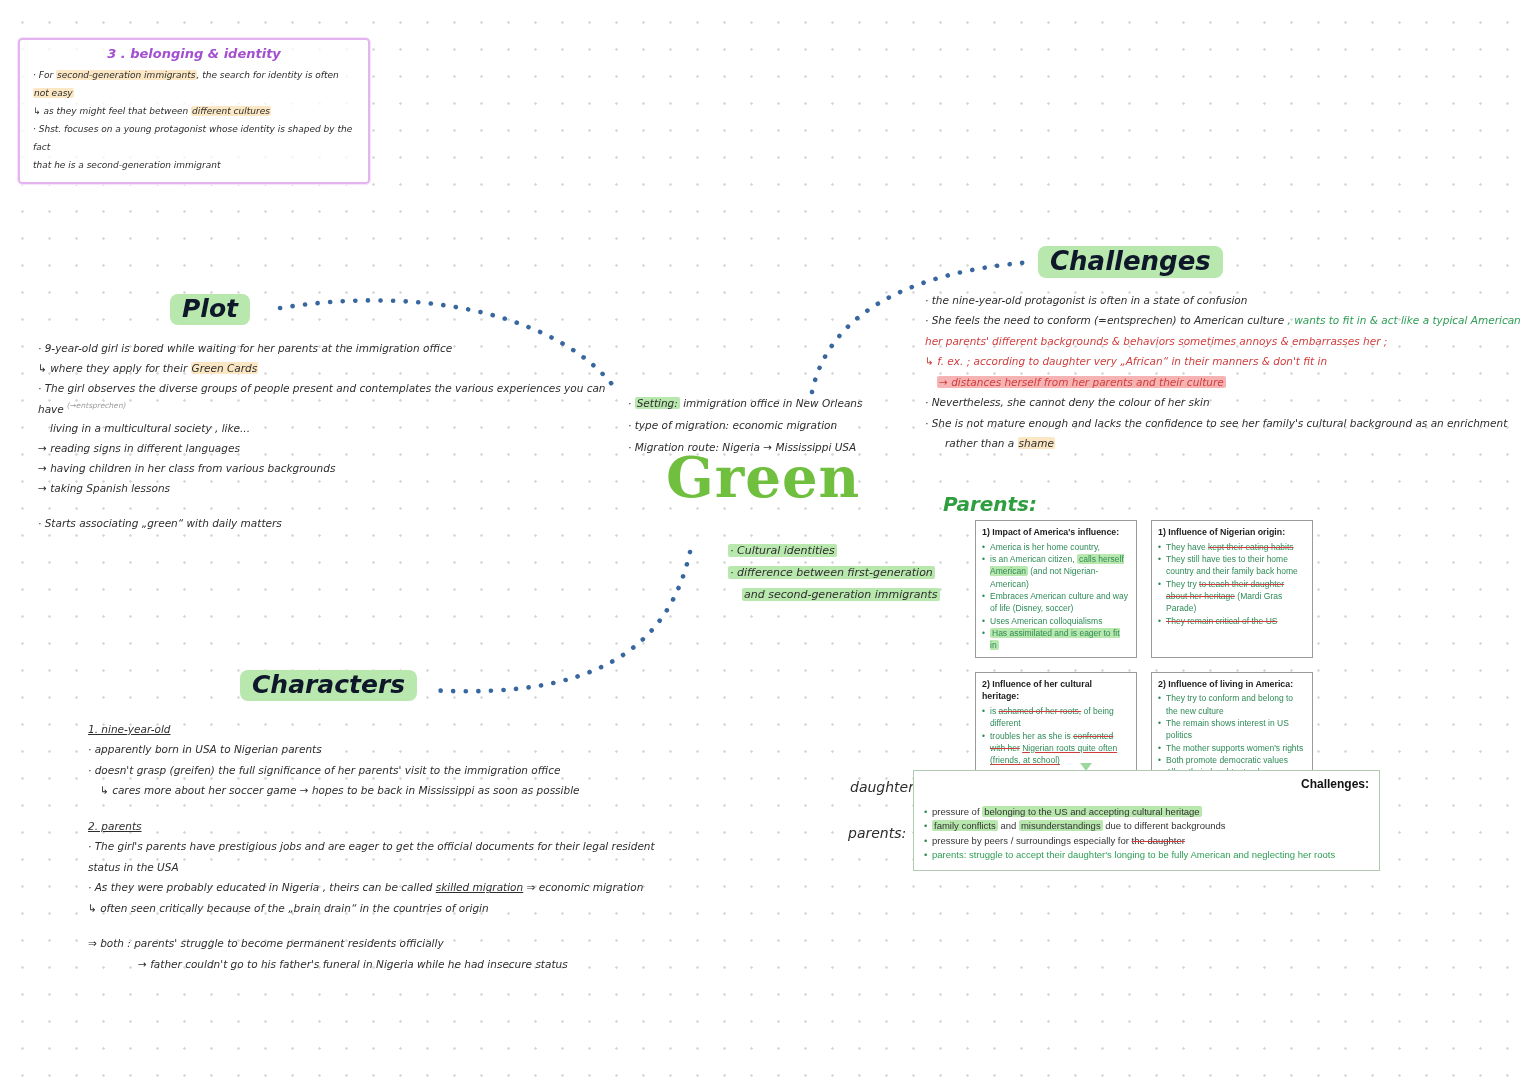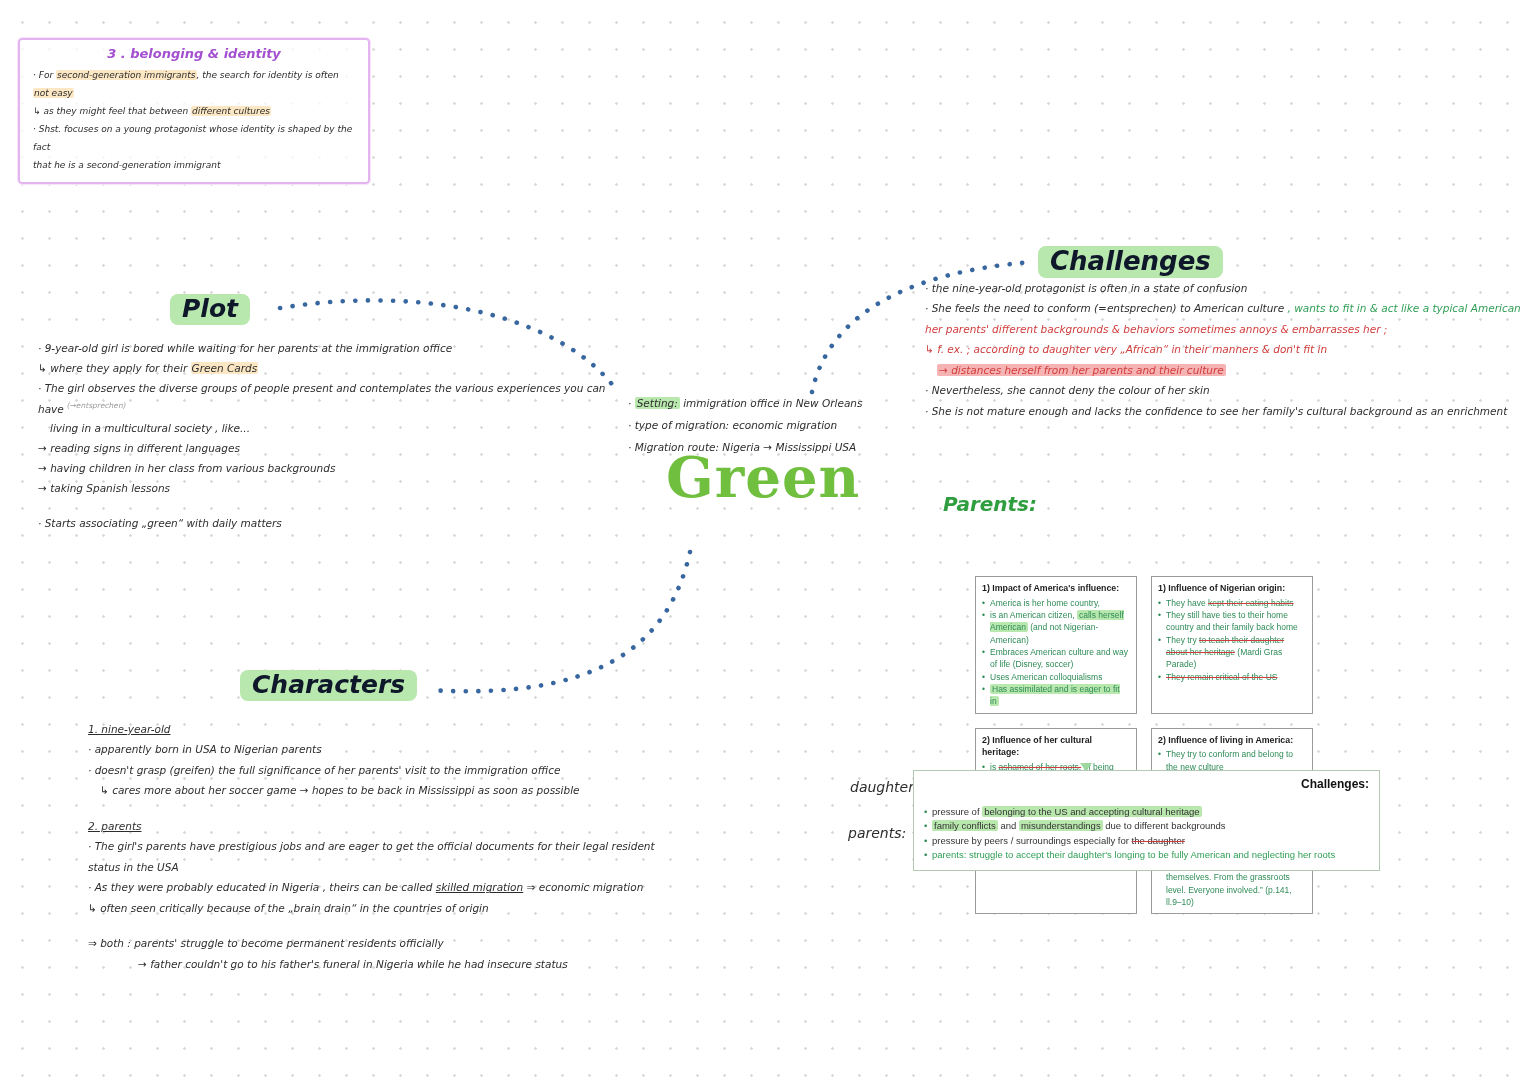--- a/index.html
+++ b/index.html
@@ -52,25 +52,25 @@
   .green-main {
     position:absolute; left:666px; top:444px;
     font-family:"DejaVu Serif", serif; font-weight:bold;
     font-size:56px; color:#70bf3e; letter-spacing:1px;
   }
   .center-topics { position:absolute; left:728px; top:540px; width:250px; font-size:11px; line-height:2.0; font-style:italic; color:#2d2d2d; }
   .center-topics .line:nth-child(3) { margin-left:14px; }
 
   .chal-sec { position:absolute; left:925px; top:246px; width:596px; }
   .chal-sec .sec-title { margin-left:113px; font-size:26px; }
-  .chal-sec .lines { font-size:10.5px; line-height:1.95; font-style:italic; color:#2d2d2d; }
+  .chal-sec .lines { margin-top:12px; font-size:10.5px; line-height:1.95; font-style:italic; color:#2d2d2d; }
 
   .parents-title { position:absolute; left:943px; top:492px; font-size:20px; font-weight:bold; font-style:italic; color:#2f9e3f; }
 
-  .pgrid { position:absolute; left:975px; top:576px; display:grid; grid-template-columns:162px 162px; column-gap:11px; row-gap:13px;gap:14px; }
+  .pgrid { position:absolute; left:975px; top:520px; display:grid; grid-template-columns:162px 162px; column-gap:11px; row-gap:13px;gap:14px; }
   .pbox {
     border:1px solid #9b9b9b; background:#ffffff; padding:5px 6px;
     font-family:"Liberation Sans", sans-serif; font-size:8.5px; line-height:1.45; color:#2e8b57;
   }
   .pbox h4 { font-size:8.8px; color:#1c1c1c; font-weight:bold; margin-bottom:2px; font-family:"Liberation Sans", sans-serif; }
   .row1 { min-height:82px; } .row2 { min-height:118px; }
   .bullet { position:relative; padding-left:8px; }
   .bullet::before { content:"\2022"; position:absolute; left:0; top:0; }
 
   .down-arrow { position:absolute; left:1080px; top:763px; width:0; height:0;
@@ -125,31 +125,37 @@
   </div>
 
   <div class="center-facts hand">
     <div class="line"><span>· </span><span class="hl-g">Setting:</span><span> immigration office in New Orleans</span></div>
     <div class="line"><span>· type of migration:  economic migration</span></div>
     <div class="line"><span>· Migration route:  Nigeria → Mississippi USA</span></div>
   </div>
 
   <div class="green-main">Green</div>
 
+  <div class="center-topics">
+    <div class="line"><span class="hl-g">· Cultural identities</span></div>
+    <div class="line"><span class="hl-g">· difference between first-generation</span></div>
+    <div class="line"><span class="hl-g">and second-generation immigrants</span></div>
+  </div>
 
   <div class="chal-sec">
     <span class="sec-title">Challenges</span>
     <div class="lines">
       <div class="line"><span>· the nine-year-old protagonist is often in a state of confusion</span></div>
       <div class="line"><span>· She feels the need to conform (=entsprechen) to American culture </span><span class="grn">, wants to fit in &amp; act like a typical American</span></div>
       <div class="line"><span class="red">her parents' different backgrounds &amp; behaviors  sometimes  annoys &amp; embarrasses her ;</span></div>
       <div class="line"><span class="red">↳ f. ex. ; according to daughter  very „African“ in their manners &amp; don't fit in</span></div>
       <div class="line ind1"><span class="red hl-p">→ distances herself from her parents and their culture</span></div>
       <div class="line"><span>· Nevertheless, she cannot deny the colour of her skin</span></div>
       <div class="line"><span>· She is not mature enough and lacks the confidence to see her family's cultural background as an enrichment</span></div>
+      <div class="line ind2"><span>rather than a </span><span class="hl-o">shame</span></div>
     </div>
   </div>
 
   <div class="parents-title">Parents:</div>
 
   <div class="pgrid">
     <div class="pbox row1">
       <h4>1) Impact of America's influence:</h4>
       <div class="bullet"><span>America is her home country,</span></div>
       <div class="bullet"><span>is an American citizen, </span><span class="hl-g">calls herself American</span><span> (and not Nigerian-American)</span></div>

